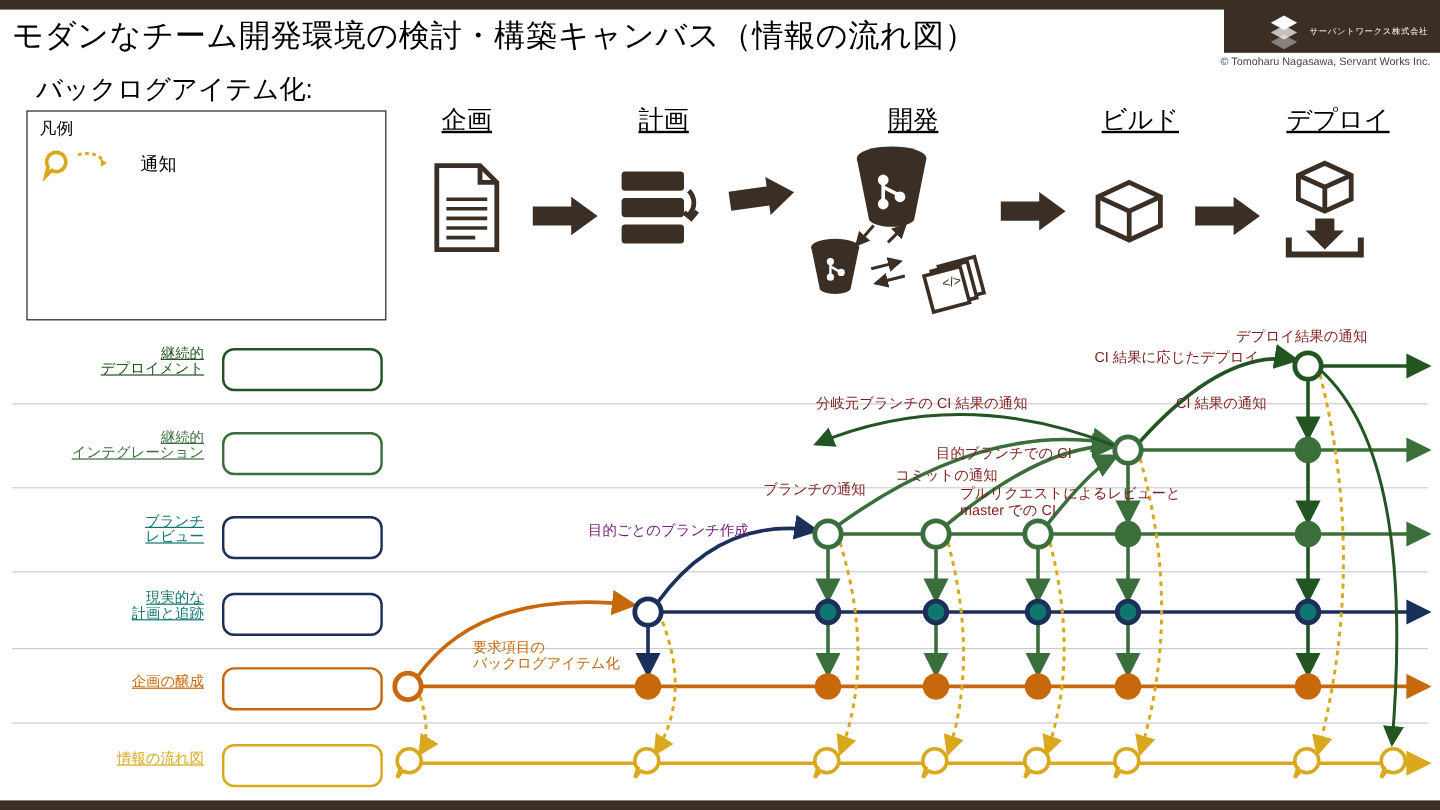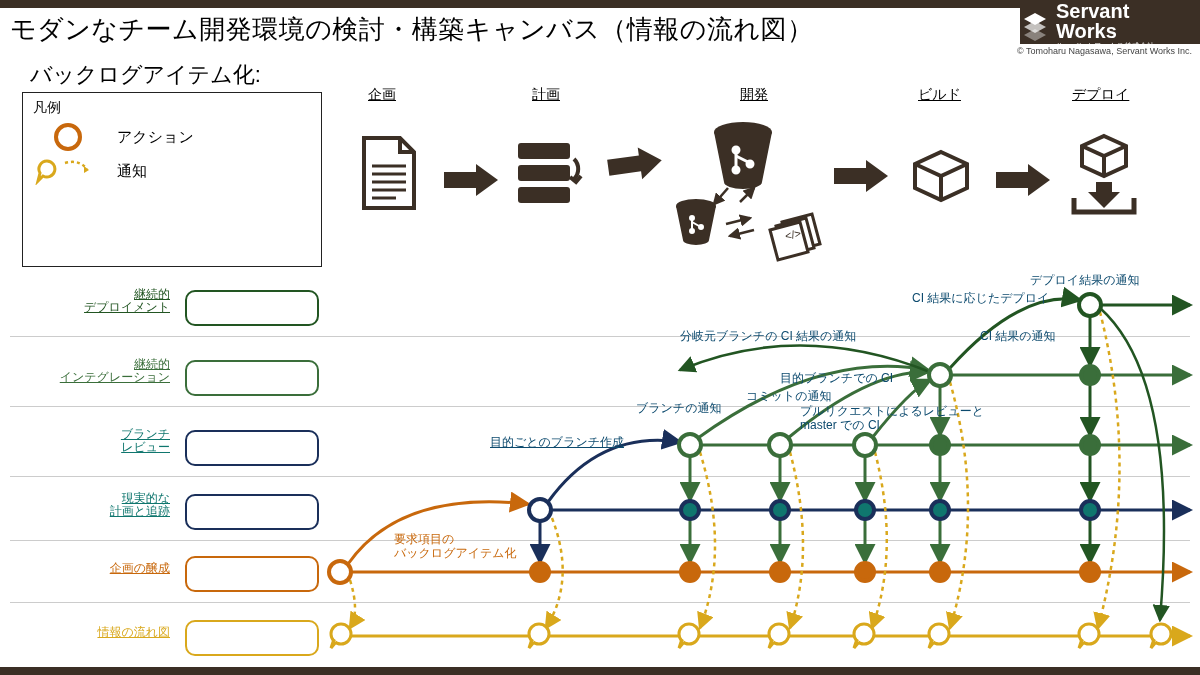--- a/index.html
+++ b/index.html
@@ -14,31 +14,31 @@
   .logo-wrap{position:absolute;right:0;top:0;width:180px;height:44px;background:#3b2f25;}
   .copyright{position:absolute;right:8px;top:46px;font-size:9px;color:#444;}
   .title{position:absolute;left:10px;top:12px;font-size:26px;letter-spacing:.5px;}
   .subtitle{position:absolute;left:30px;top:60px;font-size:22px;}
   
   .legend{position:absolute;left:22px;top:92px;width:300px;height:175px;border:1.5px solid #222;box-sizing:border-box;padding:6px 10px;}
   .legend-title{font-size:14px;margin-bottom:4px;}
   .legend-row{display:flex;align-items:center;gap:14px;font-size:15px;margin:6px 0;}
   .leg-icon{width:70px;display:flex;align-items:center;justify-content:center;}
   
-  .phase{position:absolute;top:86px;font-size:14px;text-decoration:underline;}
+  .phase{position:absolute;top:86px;font-size:21px;text-decoration:underline;}
   
   .lane-label{position:absolute;right:1030px;text-align:right;font-size:12px;line-height:1.1;text-decoration:underline;width:160px;}
   
   .lane-box{position:absolute;width:130px;height:32px;border:2.5px solid;border-radius:10px;background:#fff;}
   
   .hr{position:absolute;left:10px;width:1180px;height:1px;background:#ccc;}
   
-  .ann{position:absolute;font-size:12px;color:#0c4a6e;white-space:nowrap;}
+  .ann{position:absolute;font-size:12px;color:#7f1d1d;white-space:nowrap;}
   .ann-orange{color:#c8680c;}
-  .ann-navy{color:#0c4a6e;text-decoration:underline;}
+  .ann-navy{color:#701a75;}
   
   .node{position:absolute;width:22px;height:22px;border-radius:50%;border:4px solid;background:#fff;box-sizing:border-box;}
   .node.filled{background:currentColor;}
   .node.big{width:26px;height:26px;}
   
   .bubble{position:absolute;}
   .bubble svg{display:block}
   
   .c-navy{color:#0f766e;border-color:#1a2f5a;}
   .c-green{color:#3a6e3a;border-color:#3a6e3a;}
@@ -59,38 +59,31 @@
     <span class="logo-mark">
       <svg width="30" height="30" viewBox="0 0 30 30">
           <g fill="#fff">
             <path d="M15 2 L26 8 L15 14 L4 8 Z"></path>
             <path d="M15 10 L26 16 L15 22 L4 16 Z" opacity="0.7"></path>
             <path d="M15 18 L26 24 L15 30 L4 24 Z" opacity="0.4"></path>
           </g>
         </svg>
     </span>
     <div>
-      <div class="logo-text">Servant Works</div>
       <div class="logo-sub">サーバントワークス株式会社</div>
     </div>
   </div>
 </div>
 <div class="copyright">© Tomoharu Nagasawa, Servant Works Inc.</div>
 
 <div class="title">モダンなチーム開発環境の検討・構築キャンバス（情報の流れ図）</div>
 <div class="subtitle">バックログアイテム化:</div>
 
 <div class="legend">
   <div class="legend-title">凡例</div>
-  <div class="legend-row">
-    <span class="leg-icon">
-        <span style="width:20px;height:20px;border:4px solid #c8680c;border-radius:50%;display:inline-block"></span>
-      </span>
-    <span>アクション</span>
-  </div>
   <div class="legend-row">
     <span class="leg-icon">
       <svg width="66" height="28">
           <path d="M12 4 a8 8 0 1 1 -4 15 l-5 5 l2 -8 a8 8 0 0 1 7 -12" fill="none" stroke="#d9a81c" stroke-width="3"></path>
           <path d="M30 6 Q 44 2 52 12" stroke="#d9a81c" stroke-width="2.5" fill="none" stroke-dasharray="3 3"></path>
           <path d="M49 9 L54 13 L49 16" fill="#d9a81c"></path>
         </svg>
     </span>
     <span>通知</span>
   </div>

